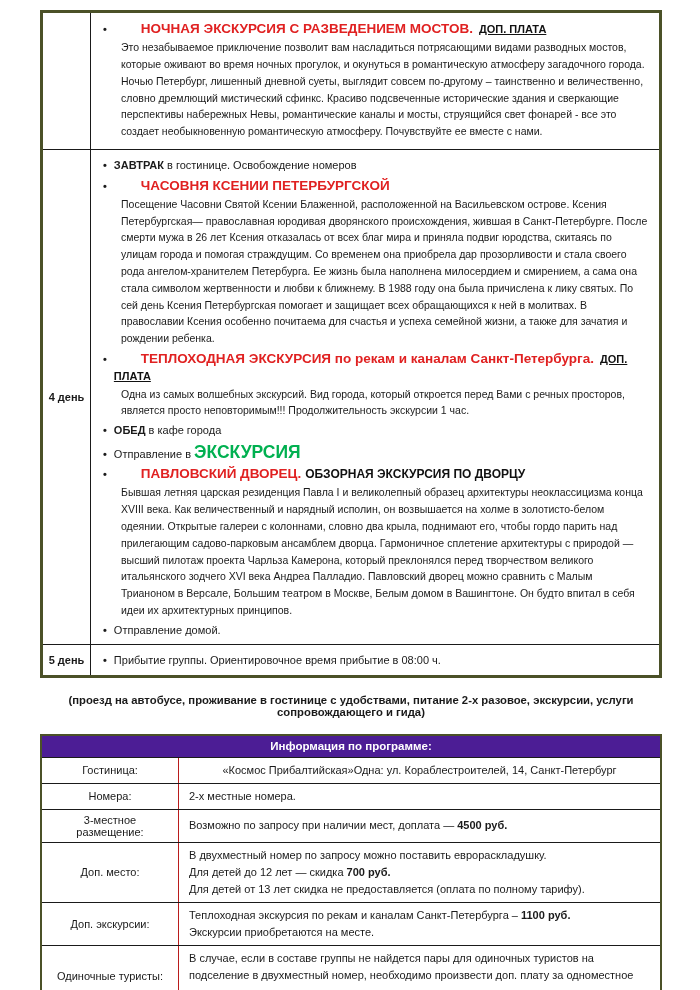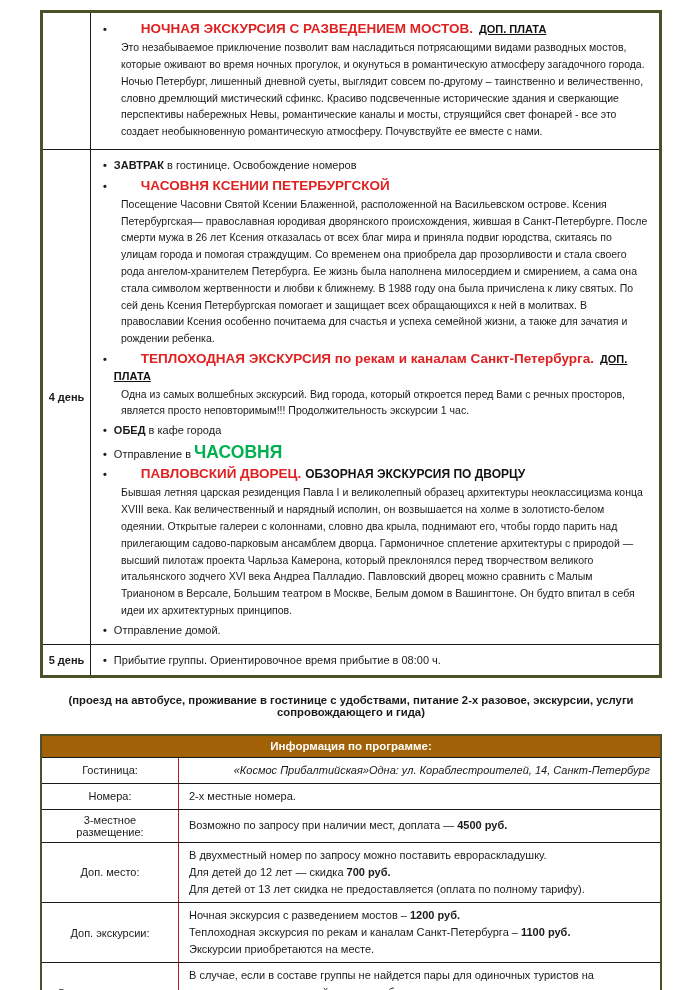--- a/index.html
+++ b/index.html
@@ -33,34 +33,34 @@
 
   
   .price-line { text-align:center; margin-top:16px; }
   .price-label, .price-sfx { font-size:11.5px; font-weight:bold; }
   .price-big { font-size:21px; font-weight:bold; color:#d01055; letter-spacing:.3px; }
   .includes { text-align:center; font-size:11.3px; font-weight:bold; margin-top:16px; }
 
   
   .info-table { margin-top:16px; border:2px solid #4b5128; }
   .info-header {
-    background:#a16207; color:#ffffff; font-weight:bold; font-size:11.5px;
+    background:#4c1d95; color:#ffffff; font-weight:bold; font-size:11.5px;
     text-align:center; padding:4px 0 5px;
   }
   .info-row { display:flex; border-top:1px solid #1a1a1a; }
   .info-label {
     width:137px; min-width:137px; border-right:1px solid #b91c1c;
     display:flex; align-items:center; justify-content:center; text-align:center;
     font-size:11px; padding:4px 8px;
   }
   .info-content {
     flex:1; padding:4px 10px; font-size:11px; line-height:1.55;
     display:flex; flex-direction:column; justify-content:center;
   }
-  .hotel-line { display:flex; justify-content:flex-end;font-style:italic; }
+  .hotel-line { display:flex; justify-content:center; }
   .info-content b { font-weight:bold; }
 </style>
 </head>
 <body>
 
 <div class="page">
 
   <div class="itin-table">
 
     <div class="itin-row">
@@ -106,21 +106,21 @@
         <div class="entry">
           <span class="bullet">•</span>
           <div class="b-line">
             <span class="bold-part">ОБЕД</span><span> в кафе города</span>
           </div>
         </div>
 
         <div class="entry">
           <span class="bullet">•</span>
           <div class="b-line">
-            <span>Отправление в </span><span class="city">ЧАСОВНЯ</span>
+            <span>Отправление в </span><span class="city">ЭКСКУРСИЯ</span>
           </div>
         </div>
 
         <div class="entry">
           <span class="bullet">•</span>
           <div class="b-line">
             <span class="red-h">ПАВЛОВСКИЙ ДВОРЕЦ.</span><span class="sub-h">ОБЗОРНАЯ ЭКСКУРСИЯ ПО ДВОРЦУ</span>
           </div>
         </div>
         <p class="para">Бывшая летняя царская резиденция Павла I и великолепный образец архитектуры неоклассицизма конца XVIII века. Как величественный и нарядный исполин, он возвышается на холме в золотисто-белом одеянии. Открытые галереи с колоннами, словно два крыла, поднимают его, чтобы гордо парить над прилегающим садово-парковым ансамблем дворца. Гармоничное сплетение архитектуры с природой — высший пилотаж проекта Чарльза Камерона, который преклонялся перед творчеством великого итальянского зодчего XVI века Андреа Палладио. Павловский дворец можно сравнить с Малым Трианоном в Версале, Большим театром в Москве, Белым домом в Вашингтоне. Он будто впитал в себя идеи их архитектурных принципов.</p>
@@ -188,23 +188,20 @@
           <span>Для детей до 12 лет — скидка </span><b>700 руб.</b>
         </div>
         <div>Для детей от 13 лет скидка не предоставляется (оплата по полному тарифу).</div>
       </div>
     </div>
 
     <div class="info-row">
       <div class="info-label">Доп. экскурсии:</div>
       <div class="info-content">
         <div>
-          <span>Ночная экскурсия с разведением мостов – </span><b>1200 руб.</b>
-        </div>
-        <div>
           <span>Теплоходная экскурсия по рекам и каналам Санкт-Петербурга – </span><b>1100 руб.</b>
         </div>
         <div>Экскурсии приобретаются на месте.</div>
       </div>
     </div>
 
     <div class="info-row">
       <div class="info-label">Одиночные туристы:</div>
       <div class="info-content">
         <div>В случае, если в составе группы не найдется пары для одиночных туристов на подселение в двухместный номер, необходимо произвести доп. плату за одноместное размещение.</div>

